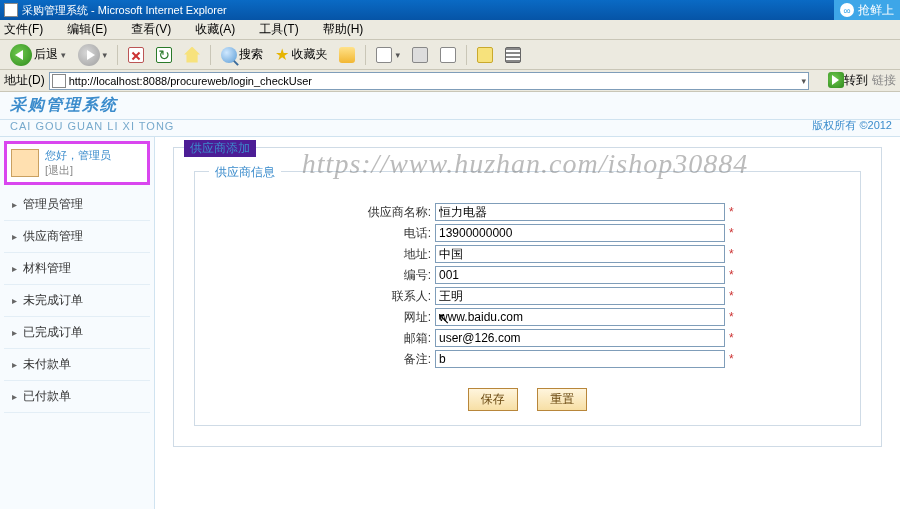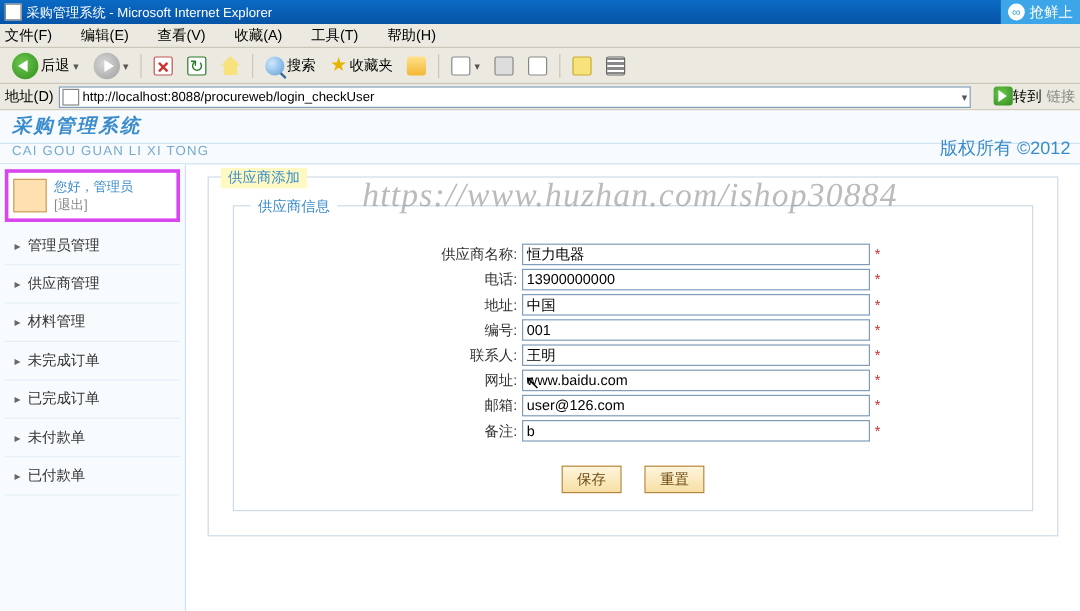--- a/index.html
+++ b/index.html
@@ -48,37 +48,37 @@
 .page-icon { width: 14px; height: 14px; background: #fff; border: 1px solid #888; display: inline-block; }
 .addressbar input { flex: 1; border: none; outline: none; font-size: 11px; }
 .go-btn { display: inline-flex; align-items: flex-start; gap: 0; margin-left: 15px; }
 .go-icon { width: 16px; height: 16px; background: radial-gradient(circle at 40% 40%, #6fc94f, #2e8a1c); border-radius: 3px; position: relative; }
 .go-icon::after { content: ""; position: absolute; left: 4px; top: 3px; border-top: 5px solid transparent; border-bottom: 5px solid transparent; border-left: 7px solid #fff; }
 .link-lbl { color: #888; }
 
 
 .app-header { background: #f7fbfe; height: 28px; border-bottom: 1px solid #d0e3f0; display: flex; align-items: center; padding: 0 10px; position: relative; }
 .app-title { color: #3b8ccc; font-weight: bold; font-size: 16px; font-style: italic; letter-spacing: 2px; }
-.app-sub { position: absolute; right: 8px; bottom: -14px; color: #3b8ccc; font-size: 15px; }
+.app-sub { position: absolute; right: 8px; bottom: -14px; color: #3b8ccc; font-size: 11px; }
 .app-pinyin { background: #f7fbfe; color: #77a9cc; font-size: 11px; padding: 0 10px 4px; border-bottom: 1px solid #d0e3f0; letter-spacing: 1px; }
 
 
 .app-body { display: flex; height: calc(509px - 20px - 20px - 30px - 22px - 28px - 16px); }
 .sidebar { width: 155px; background: #f7fbfe; border-right: 1px solid #d0e3f0; }
 .user-box { border: 3px solid #d946ef; margin: 4px; padding: 4px; display: flex; align-items: center; gap: 6px; background: #fff; }
 .avatar { width: 28px; height: 28px; background: #ffe0b0; border: 1px solid #c9a060; display: inline-block; }
 .user-meta .greet { color: #3b8ccc; font-size: 11px; }
 .user-meta .logout { color: #888; font-size: 11px; }
 .menu { list-style: none; margin: 4px; }
 .menu li { border-bottom: 1px solid #e3eef6; padding: 7px 8px; color: #333; cursor: pointer; }
 .menu li::before { content: "▸"; color: #666; margin-right: 6px; font-size: 10px; }
 
 .content { flex: 1; padding: 10px 18px; overflow: auto; }
 .panel { border: 1px solid #cfdbe6; background: #fff; }
-.panel-title { position: relative; top: -8px; left: 10px; background: #fef9c3; display: inline-block; padding: 0 6px; color: #3b8ccc; font-size: 12px; }
+.panel-title { position: relative; top: -8px; left: 10px; background: #4c1d95; display: inline-block; padding: 0 6px; color: #3b8ccc; font-size: 12px; }
 .panel-inner { padding: 6px 20px 20px; }
 
 .fieldset { border: 1px solid #cfdbe6; padding: 14px 20px; }
 .fieldset .legend { position: relative; top: -22px; left: -6px; background: #fff; display: inline-block; padding: 0 6px; color: #3b8ccc; font-size: 12px; }
 
 .form-row { display: flex; align-items: center; margin-bottom: 3px; }
 .form-row label { width: 220px; text-align: right; padding-right: 4px; color: #333; }
 .form-row input { width: 290px; height: 18px; border: 1px solid #7f9db9; padding: 0 3px; font-size: 12px; }
 .req { color: #c33; margin-left: 4px; }
 

